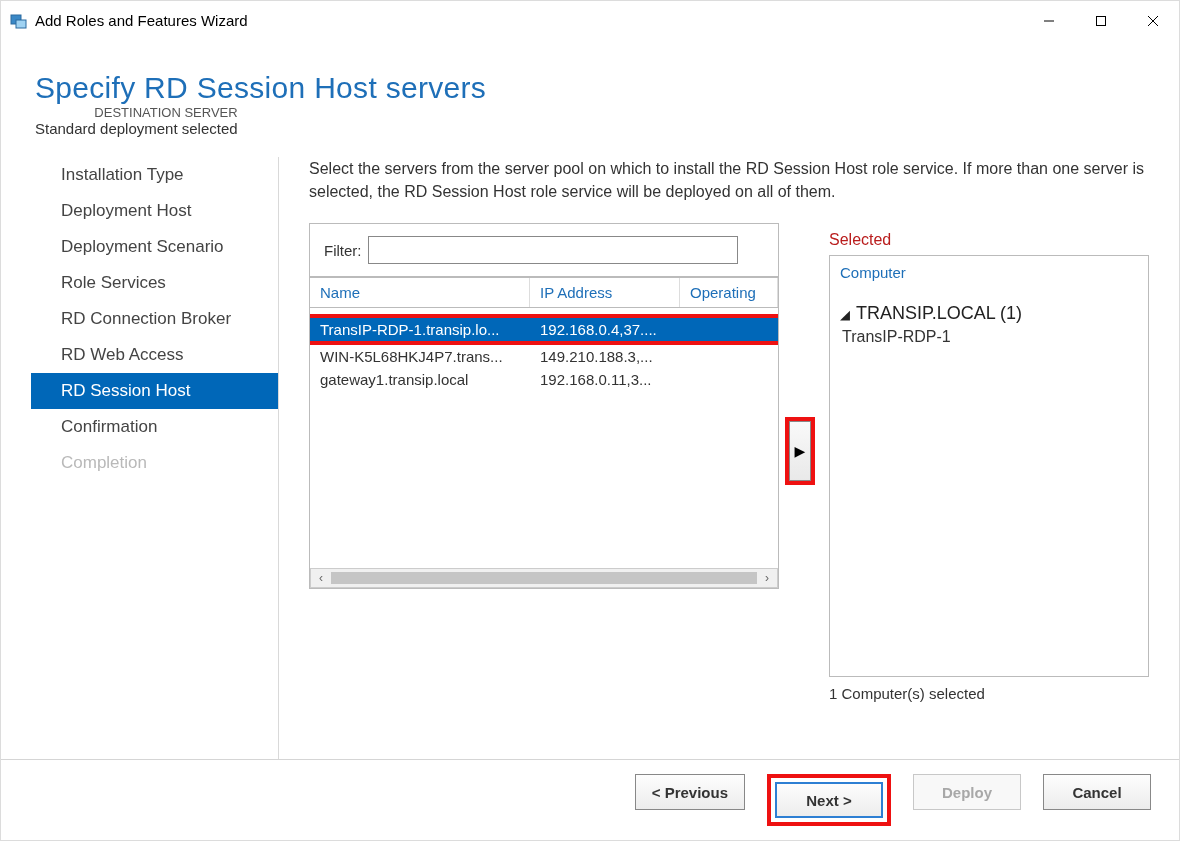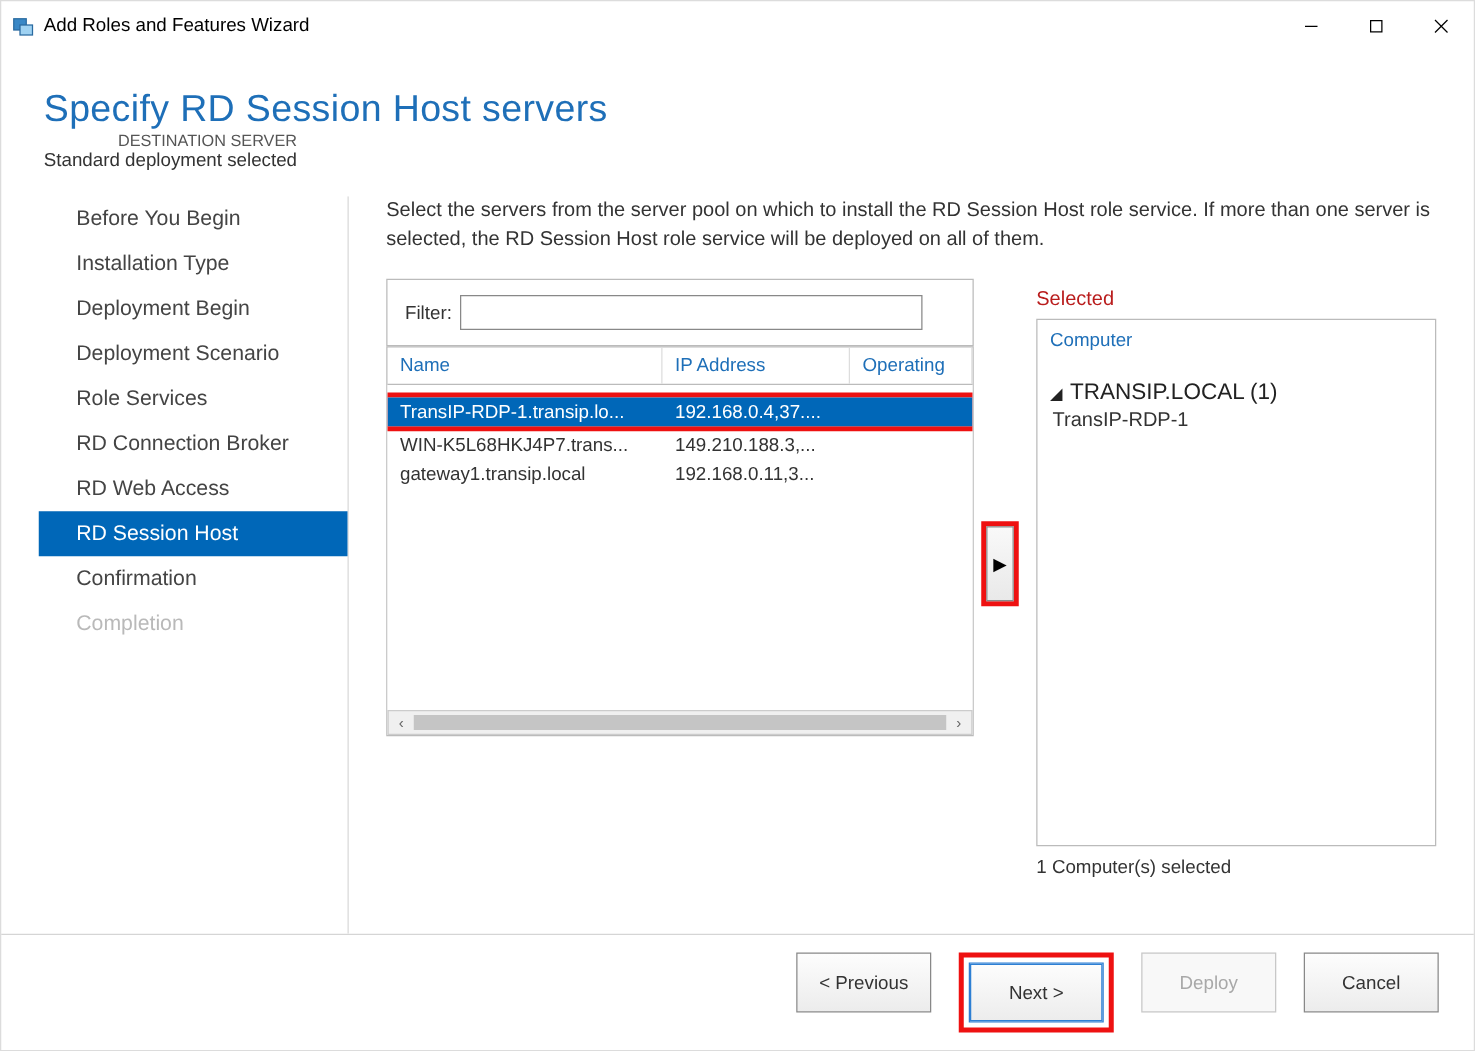--- a/index.html
+++ b/index.html
@@ -53,21 +53,21 @@
   .add-btn { width:22px; height:60px; background:linear-gradient(#f9f9f9,#e9e9e9); border:1px solid #888; display:flex; align-items:center; justify-content:center; font-size:14px; color:#000;}
   .selected-label { font-size:16px; color:#b91c1c; margin-top:8px; margin-bottom:6px;}
   .selected-box { border:1px solid #bbb; height:422px; padding:8px 10px; }
   .selected-box .comp-header { color:#1e6fb8; font-size:15px; margin-bottom:12px;}
   .selected-box .group-line { font-size:18px; color:#222;margin-top:22px; }
   .selected-box .group-line .tri { font-size:13px; margin-right:6px;}
   .selected-box .item-line { font-size:16px; color:#333; margin-left:2px; margin-top:4px;}
   .selected-footer { font-size:15px; color:#333; margin-top:8px; }
   
   .footer { border-top:1px solid #d5d5d5; padding:14px 28px; display:flex; justify-content:flex-end; gap:22px; }
-  .btn { min-width:108px; height:48px; border:1px solid #888; background:linear-gradient(#fdfdfd,#ececec); font-size:15px; color:#333; display:flex; align-items:center; justify-content:center; padding:0 16px; }
+  .btn { min-width:108px; height:36px; border:1px solid #888; background:linear-gradient(#fdfdfd,#ececec); font-size:15px; color:#333; display:flex; align-items:center; justify-content:center; padding:0 16px;font-weight:bold; }
   .btn.disabled { color:#a8a8a8; border-color:#c8c8c8; background:#f8f8f8; }
   .btn.focus { border:1px solid #2d7fd3; box-shadow:inset 0 0 0 1px #2d7fd3; }
   .next-wrap { border:4px solid #e11; padding:4px; }
 </style>
 </head>
 <body>
 
 <div class="window">
 
   <div class="titlebar">
@@ -101,23 +101,22 @@
   <div class="header-area">
     <div class="page-title">Specify RD Session Host servers</div>
     <div class="dest-box">
       <div class="dest-label">DESTINATION SERVER</div>
       <div class="dest-value">Standard deployment selected</div>
     </div>
   </div>
 
   <div class="main">
     <div class="sidebar">
-      <div class="step">Before You Begin</div>
       <div class="step">Installation Type</div>
-      <div class="step">Deployment Begin</div>
+      <div class="step">Deployment Host</div>
       <div class="step">Deployment Scenario</div>
       <div class="step">Role Services</div>
       <div class="step">RD Connection Broker</div>
       <div class="step">RD Web Access</div>
       <div class="step active">RD Session Host</div>
       <div class="step">Confirmation</div>
       <div class="step disabled">Completion</div>
     </div>
 
     <div class="content">

